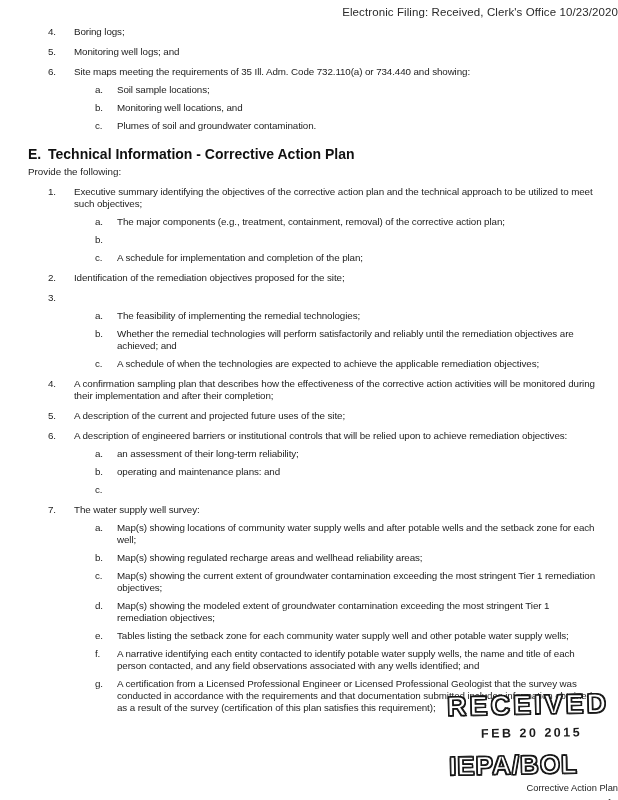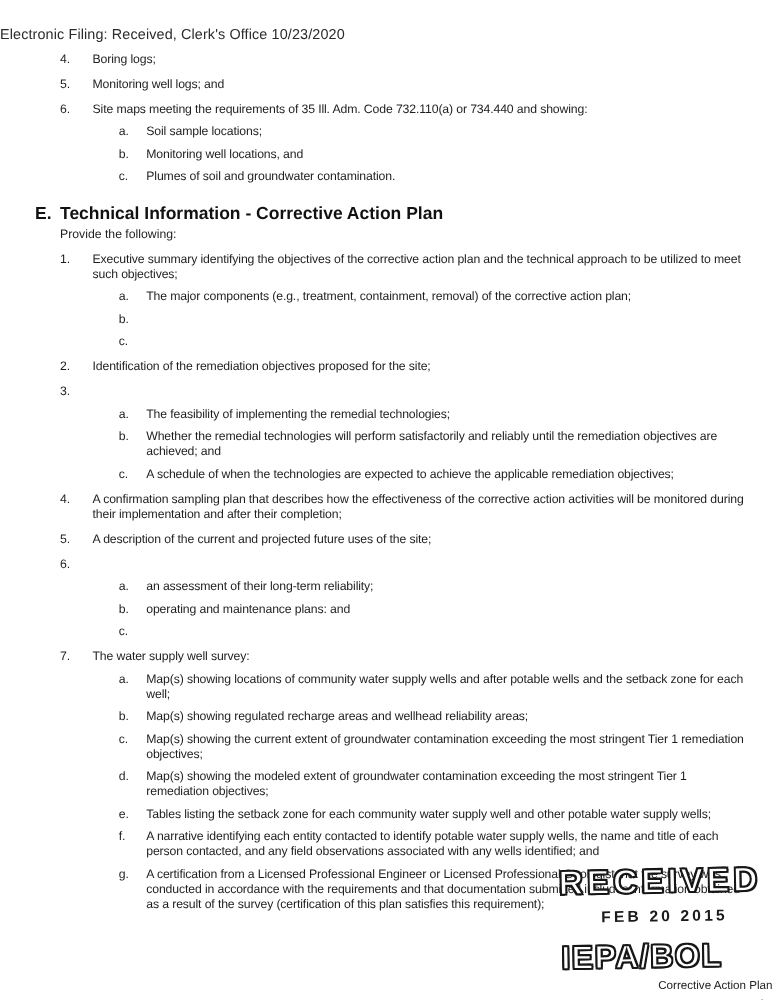--- a/index.html
+++ b/index.html
@@ -5,22 +5,22 @@
   html,body{margin:0;padding:0;background:#ffffff;}
   .page{
     position:relative;
     width:618px;height:800px;
     background:#ffffff;
     font-family:"Liberation Sans",sans-serif;
     color:#1d1d1d;
     overflow:hidden;
   }
   .header{
-    padding-top:22px;
-    text-align:left;
+    padding-top:6px;
+    text-align:right;
     font-size:11.5px;
     color:#2b2b2b;
     letter-spacing:0.1px;
   }
   .content{ padding:0 22px 0 28px; }
   .olist{ margin-left:20px; }
   .item{
     display:flex;
     margin-top:8px;
     font-size:9.8px;
@@ -41,21 +41,20 @@
     display:flex;
     margin-top:14px;
     font-size:14px;
     line-height:16px;
     font-weight:bold;
     color:#111;
   }
   .section-heading > .letter{ flex:0 0 20px; margin-left:0px; }
   .intro{
     margin-top:4px;
-    margin-left:20px;
     font-size:9.8px;
     line-height:12px;
   }
   .footer{
     position:absolute;
     left:0; right:0;
     top:781px;
     text-align:right;
     font-size:9.3px;
     line-height:15px;
@@ -147,20 +146,21 @@
       </div>
       <div class="sub">
         <span class="num">a.</span>
         <span class="txt">The major components (e.g., treatment, containment, removal) of the corrective action plan;</span>
       </div>
       <div class="sub">
         <span class="num">b.</span>
       </div>
       <div class="sub">
         <span class="num">c.</span>
+        <span class="txt">A schedule for implementation and completion of the plan;</span>
       </div>
 
       <div class="item">
         <span class="num">2.</span>
         <span class="txt">Identification of the remediation objectives proposed for the site;</span>
       </div>
 
       <div class="item">
         <span class="num">3.</span>
       </div>
@@ -182,20 +182,21 @@
         <span class="txt">A confirmation sampling plan that describes how the effectiveness of the corrective action activities will be monitored during their implementation and after their completion;</span>
       </div>
 
       <div class="item">
         <span class="num">5.</span>
         <span class="txt">A description of the current and projected future uses of the site;</span>
       </div>
 
       <div class="item">
         <span class="num">6.</span>
+        <span class="txt">A description of engineered barriers or institutional controls that will be relied upon to achieve remediation objectives:</span>
       </div>
       <div class="sub">
         <span class="num">a.</span>
         <span class="txt">an assessment of their long-term reliability;</span>
       </div>
       <div class="sub">
         <span class="num">b.</span>
         <span class="txt">operating and maintenance plans: and</span>
       </div>
       <div class="sub">

